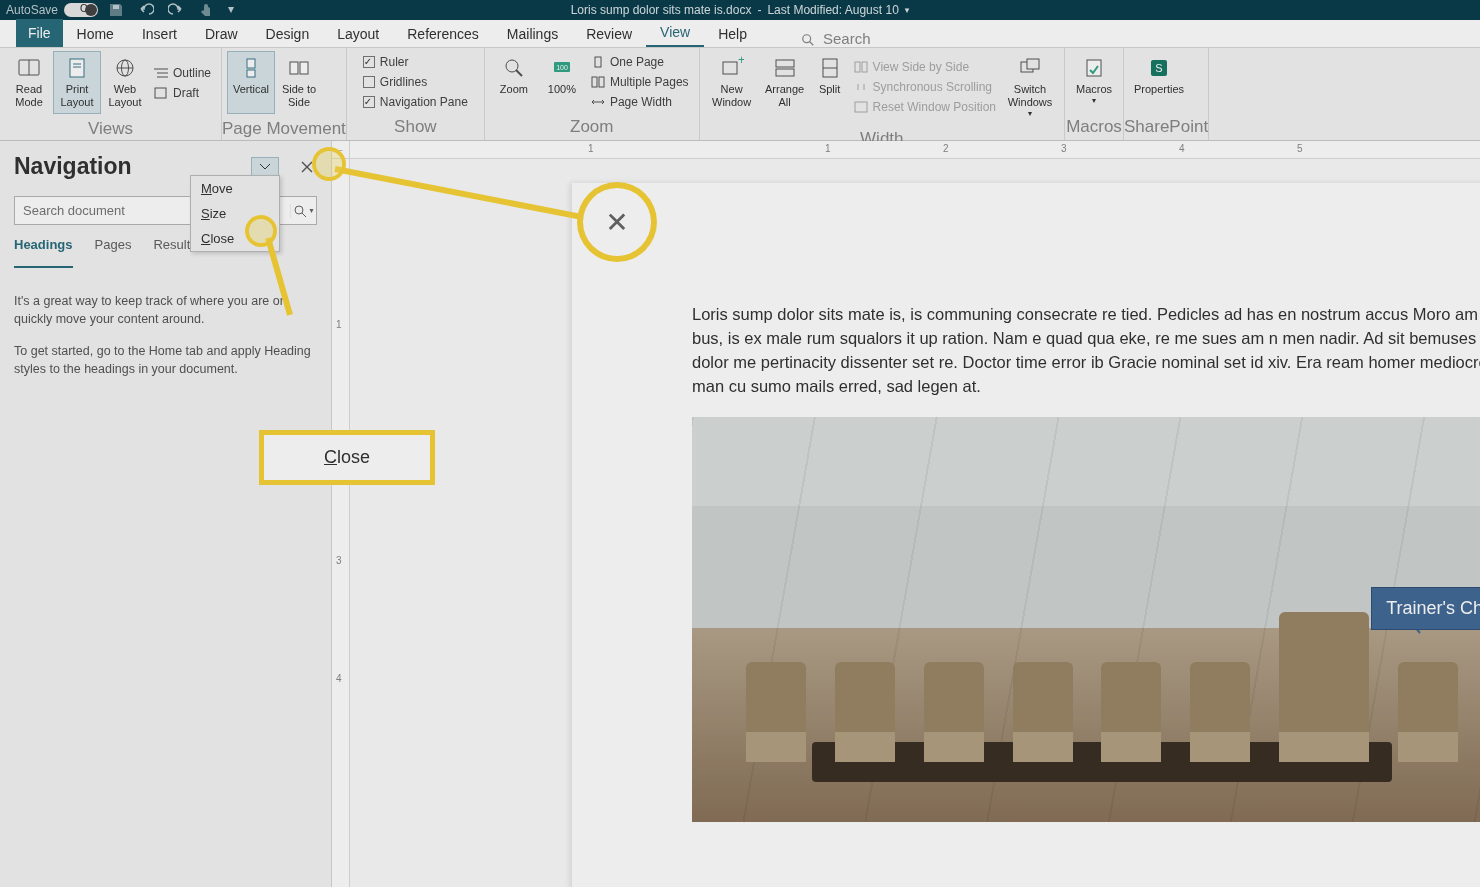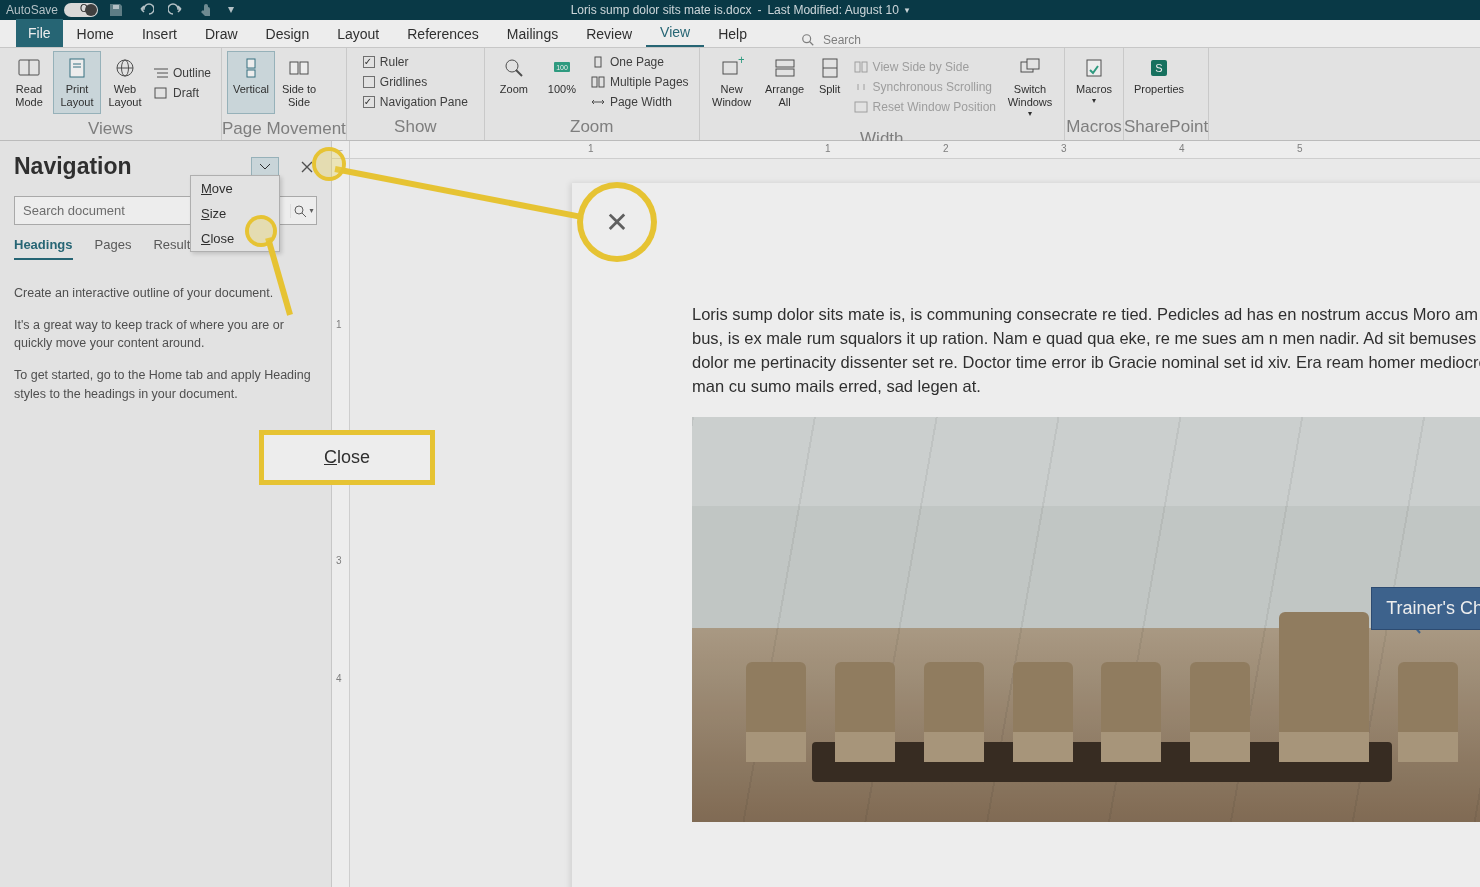--- a/index.html
+++ b/index.html
@@ -11,21 +11,21 @@
     .autosave .switch .txt{position:absolute;left:16px;top:0;font-size:10px;color:#222}
     .autosave .switch .knob{position:absolute;right:1px;top:1px;width:12px;height:12px;border-radius:6px;background:#444}
     .title-center{position:absolute;left:50%;transform:translateX(-50%);display:flex;align-items:center;gap:6px;color:#d9e5ea}
     .qat{display:flex;align-items:center;gap:14px;margin-left:10px}
     .qat .ico{width:16px;height:16px;color:#bfd0d6}
     
     .tabs{height:28px;background:#fff;border-bottom:1px solid #d6d6d6;display:flex;align-items:flex-end;font-size:14px;padding-left:16px}
     .tabs .tab{padding:5px 14px;color:#333;cursor:pointer}
     .tabs .tab.active{color:#1F6F82;border-bottom:2px solid #1F6F82;font-weight:400}
     .tabs .tab.file{color:#fff;background:#1F6F82;margin-right:0;padding:6px 12px}
-    .tabs .search{margin-left:40px;display:flex;align-items:flex-end;gap:8px;color:#888;font-size:12px}
+    .tabs .search{margin-left:40px;display:flex;align-items:flex-end;gap:8px;color:#888;font-size:15px}
     
     .ribbon{height:93px;background:#f3f3f3;border-bottom:1px solid #c9c9c9;display:flex}
     .rgroup{border-right:1px solid #d8d8d8;display:flex;flex-direction:column}
     .rgroup .gbody{flex:1;display:flex;align-items:stretch;padding:4px 6px;gap:2px}
     .rgroup .glabel{text-align:center;font-size:17px;color:#888;padding:2px 0 3px}
     .bigbtn{display:flex;flex-direction:column;align-items:center;justify-content:flex-start;width:46px;padding:4px 2px;font-size:11px;color:#333;text-align:center;cursor:pointer;line-height:1.2}
     .bigbtn .ico{width:24px;height:24px;margin-bottom:3px;display:flex;align-items:center;justify-content:center}
     .bigbtn.active{background:#d6e6eb;outline:1px solid #9dbfc9}
     .smrows{display:flex;flex-direction:column;justify-content:center;gap:4px}
     .smbtn{display:flex;align-items:center;gap:5px;font-size:12px;color:#444;cursor:pointer;padding:1px 4px}
@@ -40,21 +40,21 @@
     .navpanel{width:332px;background:#f3f3f3;border-right:1px solid #d6d6d6;padding:12px 14px 0;position:relative}
     .navpanel h1{font-size:23px;color:#333;font-weight:700}
     .nav-head{display:flex;align-items:center;justify-content:space-between}
     .nav-head .btns{display:flex;align-items:center}
     .nav-head .dd{width:28px;height:20px;background:#d6e6eb;border:1px solid #9dbfc9;display:flex;align-items:center;justify-content:center;cursor:pointer}
     .nav-head .close{width:20px;display:flex;align-items:center;justify-content:center;cursor:pointer;margin-left:18px}
     .navsearch{margin-top:16px;display:flex;align-items:center;width:100%;border:1px solid #b6b6b6;background:#fff}
     .navsearch input{flex:1;border:none;padding:6px 8px;font-size:13px;outline:none}
     .navsearch .sico{width:26px;display:flex;align-items:center;justify-content:center;color:#666;border-left:1px solid #eee}
     .navtabs{display:flex;gap:22px;margin-top:12px;font-size:13px;color:#5f5f5f}
-    .navtabs .nt{cursor:pointer;padding-bottom:6px}
+    .navtabs .nt{cursor:pointer;padding-bottom:14px}
     .navtabs .nt.active{color:#1F6F82;border-bottom:2px solid #1F6F82;font-weight:600}
     .navhelp{margin-top:24px;font-size:12.5px;color:#555;line-height:1.45}
     .navhelp p{margin-bottom:14px}
     
     .docarea{flex:1;position:relative;background:#fafafa}
     .ruler-h{height:18px;background:#fff;position:relative;border-bottom:1px solid #ddd;margin-left:18px}
     .ruler-h .corner{position:absolute;left:-18px;top:0;width:18px;height:18px;background:#fff;border-right:1px solid #ddd;border-bottom:1px solid #ddd;font-size:9px;display:flex;align-items:center;justify-content:center;color:#888}
     .ruler-h .num{position:absolute;top:2px;font-size:10px;color:#888}
     .ruler-v{position:absolute;left:0;top:18px;bottom:0;width:18px;background:#fff;border-right:1px solid #ddd}
     .ruler-v .num{position:absolute;left:4px;font-size:10px;color:#888;transform:rotate(0)}
@@ -430,21 +430,20 @@
           </svg>
           <span style="font-size:8px;margin-left:2px">▾</span>
         </div>
     </div>
     <div class="navtabs">
       <div class="nt active">Headings</div>
       <div class="nt">Pages</div>
       <div class="nt">Results</div>
     </div>
     <div class="navhelp">
-      <p>Create an interactive outline of your document.</p>
       <p>It's a great way to keep track of where you are or quickly move your content around.</p>
       <p>To get started, go to the Home tab and apply Heading styles to the headings in your document.</p>
     </div>
   </div>
 
   <div class="docarea">
     <div class="ruler-h">
       <div class="corner">⌐</div>
       <span class="num" style="left:238px">1</span>
       <span class="num" style="left:475px">1</span>

